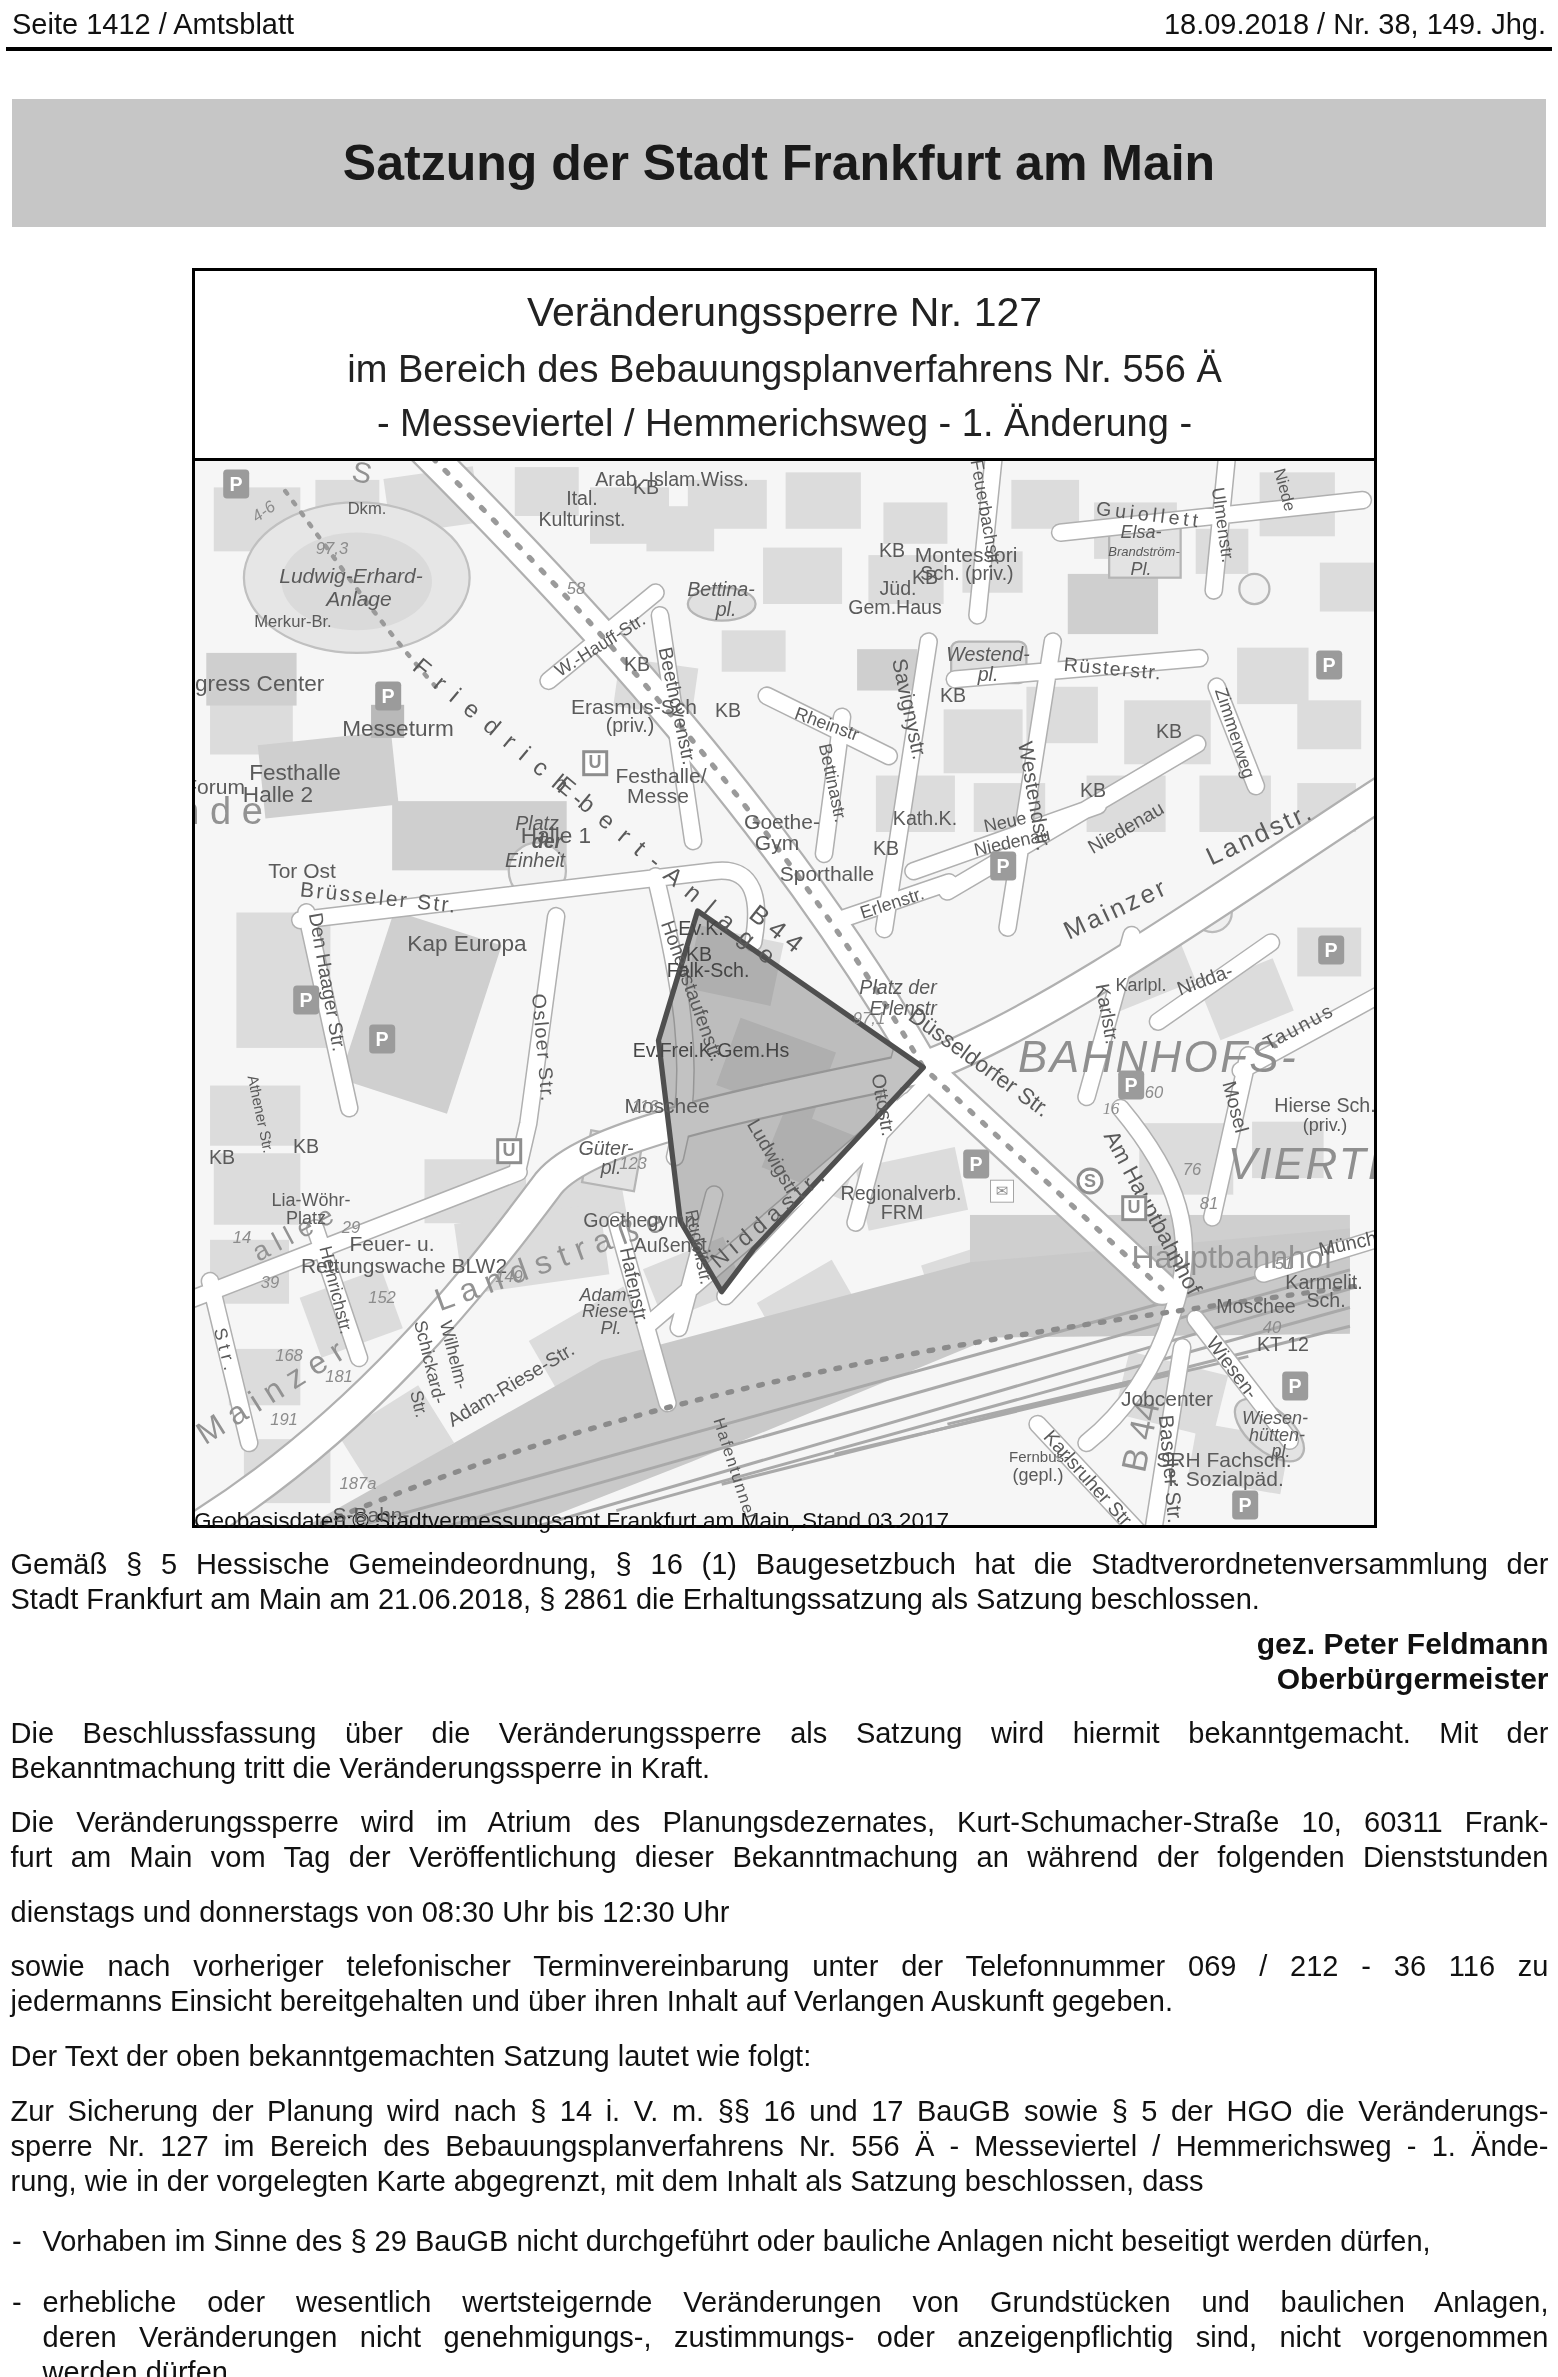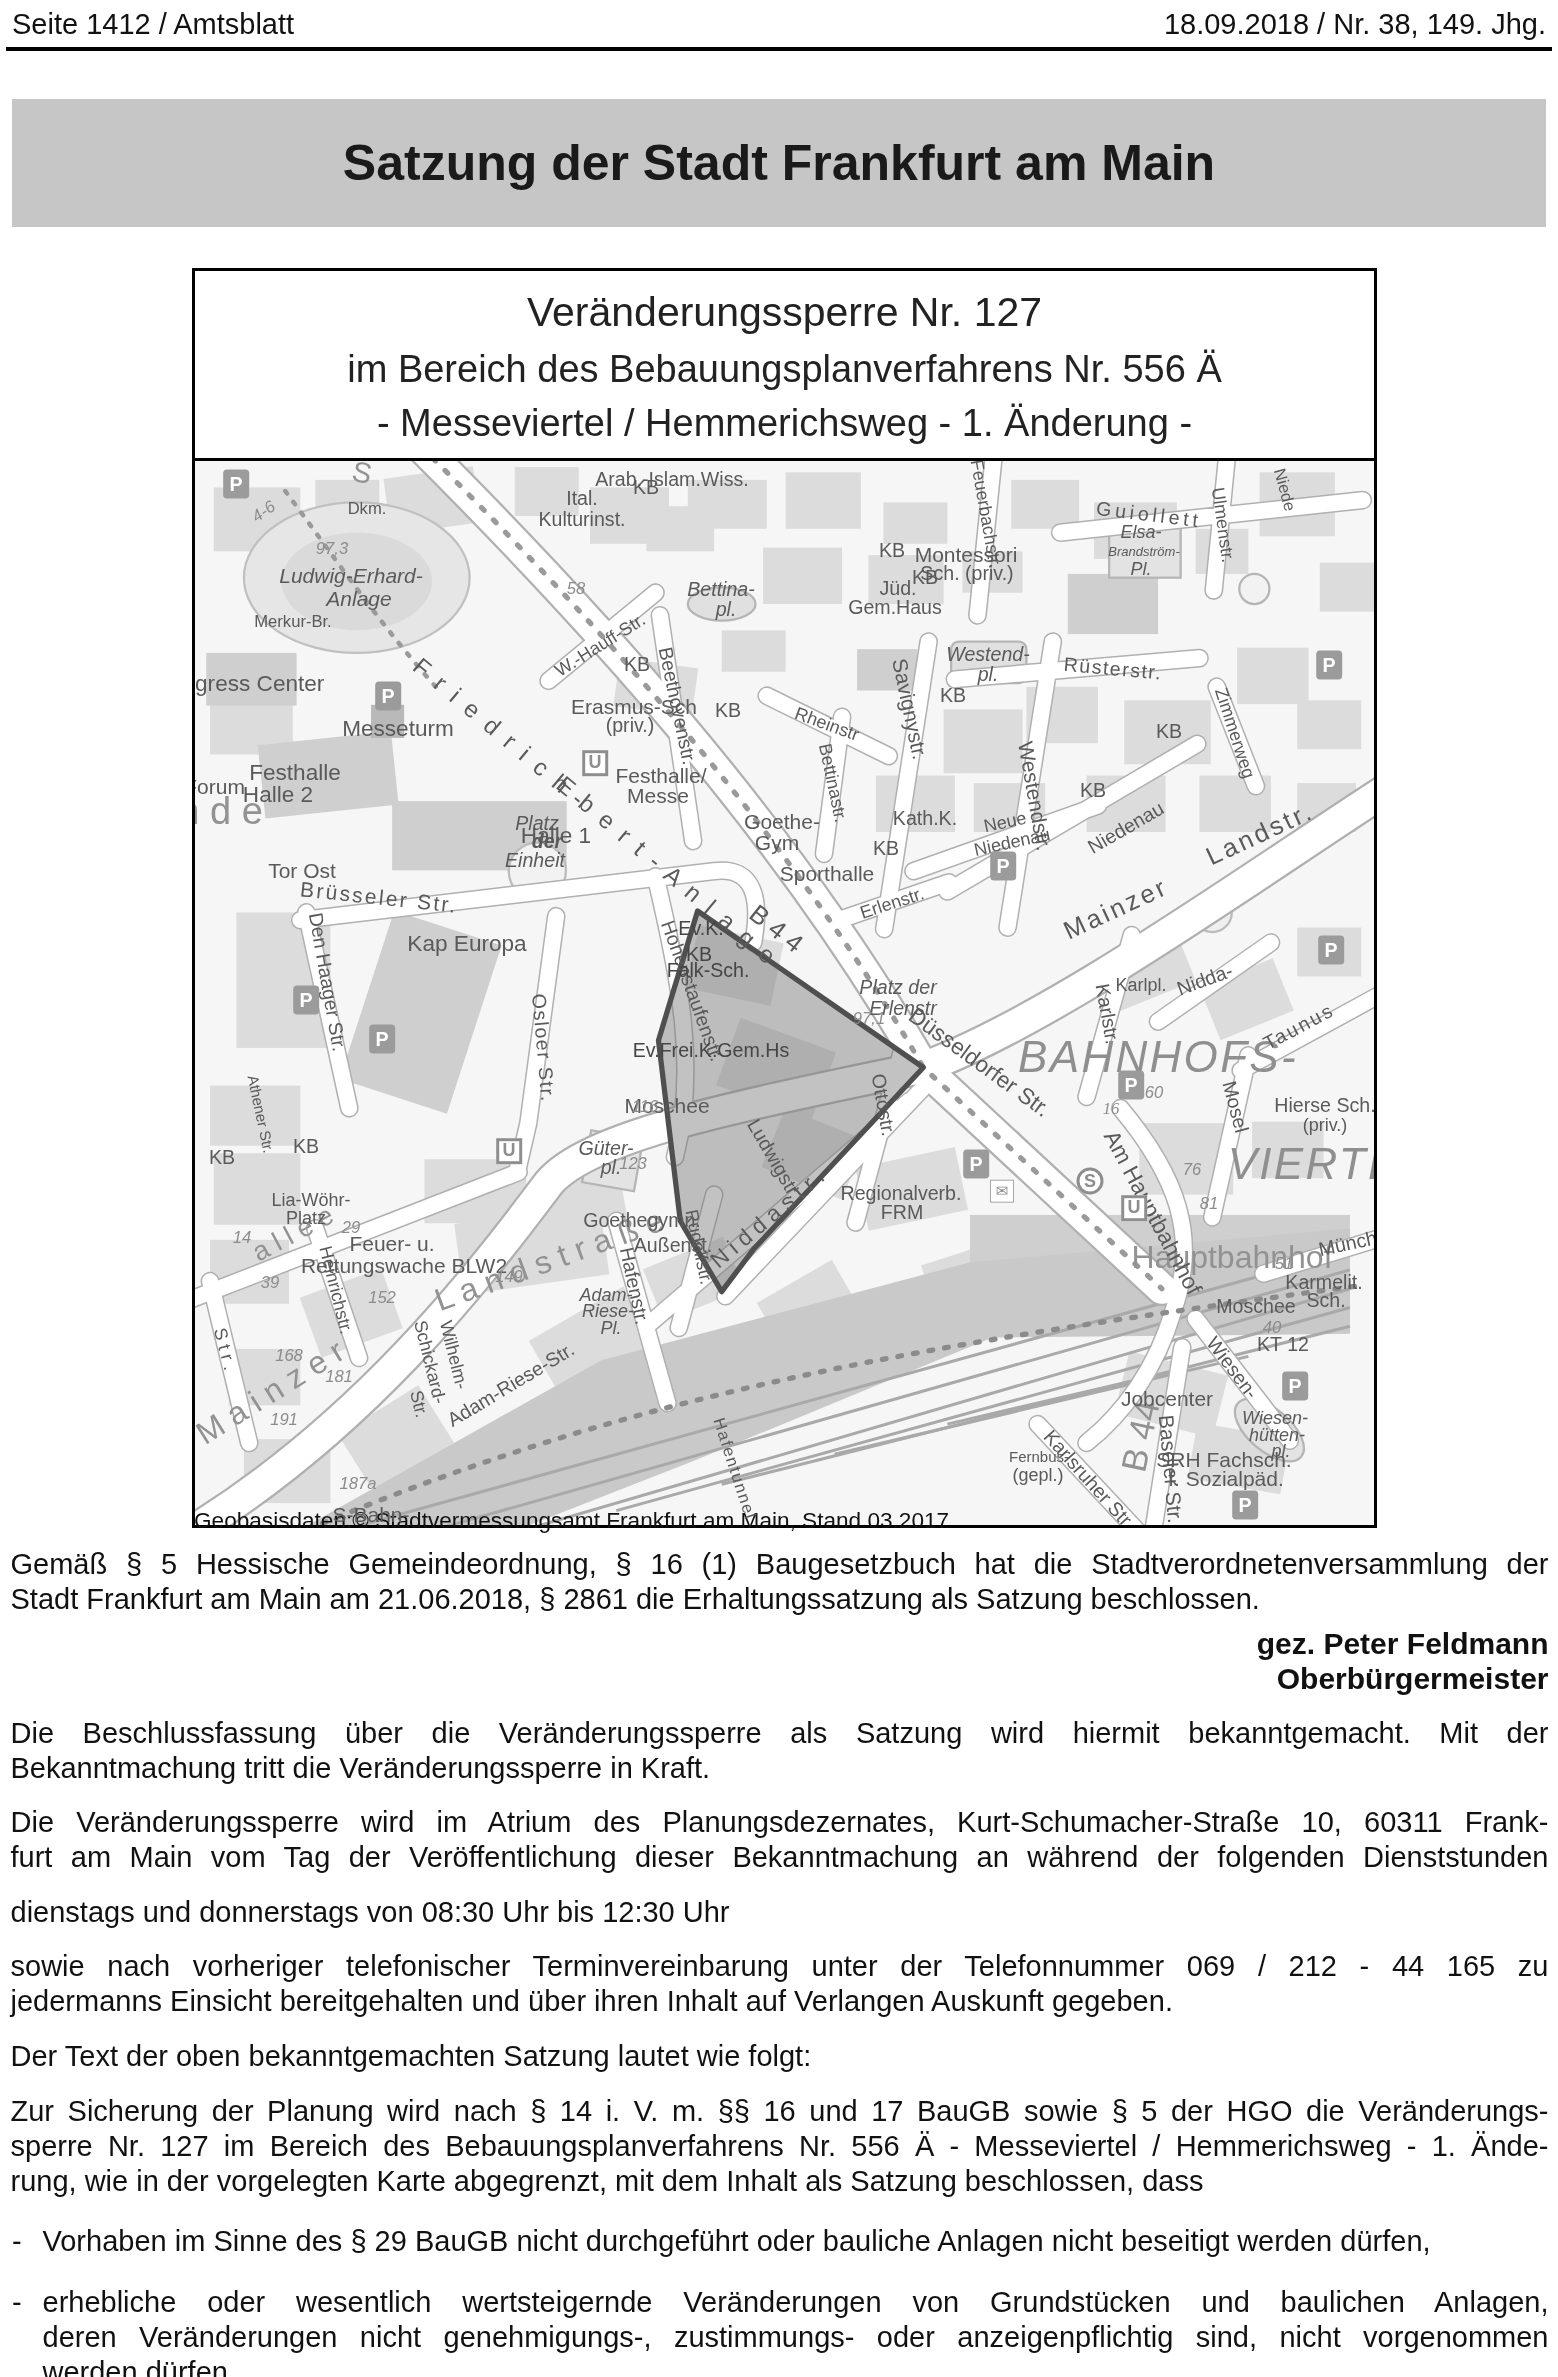--- a/index.html
+++ b/index.html
@@ -379,21 +379,21 @@
         <div class="line">Bekanntmachung tritt die Veränderungssperre in Kraft.</div>
       </div>
       <div class="para">
         <div class="line j">Die Veränderungssperre wird im Atrium des Planungsdezernates, Kurt-Schumacher-Straße 10, 60311 Frank-</div>
         <div class="line j">furt am Main vom Tag der Veröffentlichung dieser Bekanntmachung an während der folgenden Dienststunden</div>
       </div>
       <div class="para">
         <div class="line">dienstags und donnerstags von 08:30 Uhr bis 12:30 Uhr</div>
       </div>
       <div class="para">
-        <div class="line j">sowie nach vorheriger telefonischer Terminvereinbarung unter der Telefonnummer 069 / 212 - 44 165 zu</div>
+        <div class="line j">sowie nach vorheriger telefonischer Terminvereinbarung unter der Telefonnummer 069 / 212 - 36 116 zu</div>
         <div class="line">jedermanns Einsicht bereitgehalten und über ihren Inhalt auf Verlangen Auskunft gegeben.</div>
       </div>
       <div class="para">
         <div class="line">Der Text der oben bekanntgemachten Satzung lautet wie folgt:</div>
       </div>
       <div class="para">
         <div class="line j">Zur Sicherung der Planung wird nach § 14 i. V. m. §§ 16 und 17 BauGB sowie § 5 der HGO die Veränderungs-</div>
         <div class="line j">sperre Nr. 127 im Bereich des Bebauungsplanverfahrens Nr. 556 Ä - Messeviertel / Hemmerichsweg - 1. Ände-</div>
         <div class="line">rung, wie in der vorgelegten Karte abgegrenzt, mit dem Inhalt als Satzung beschlossen, dass</div>
       </div>

